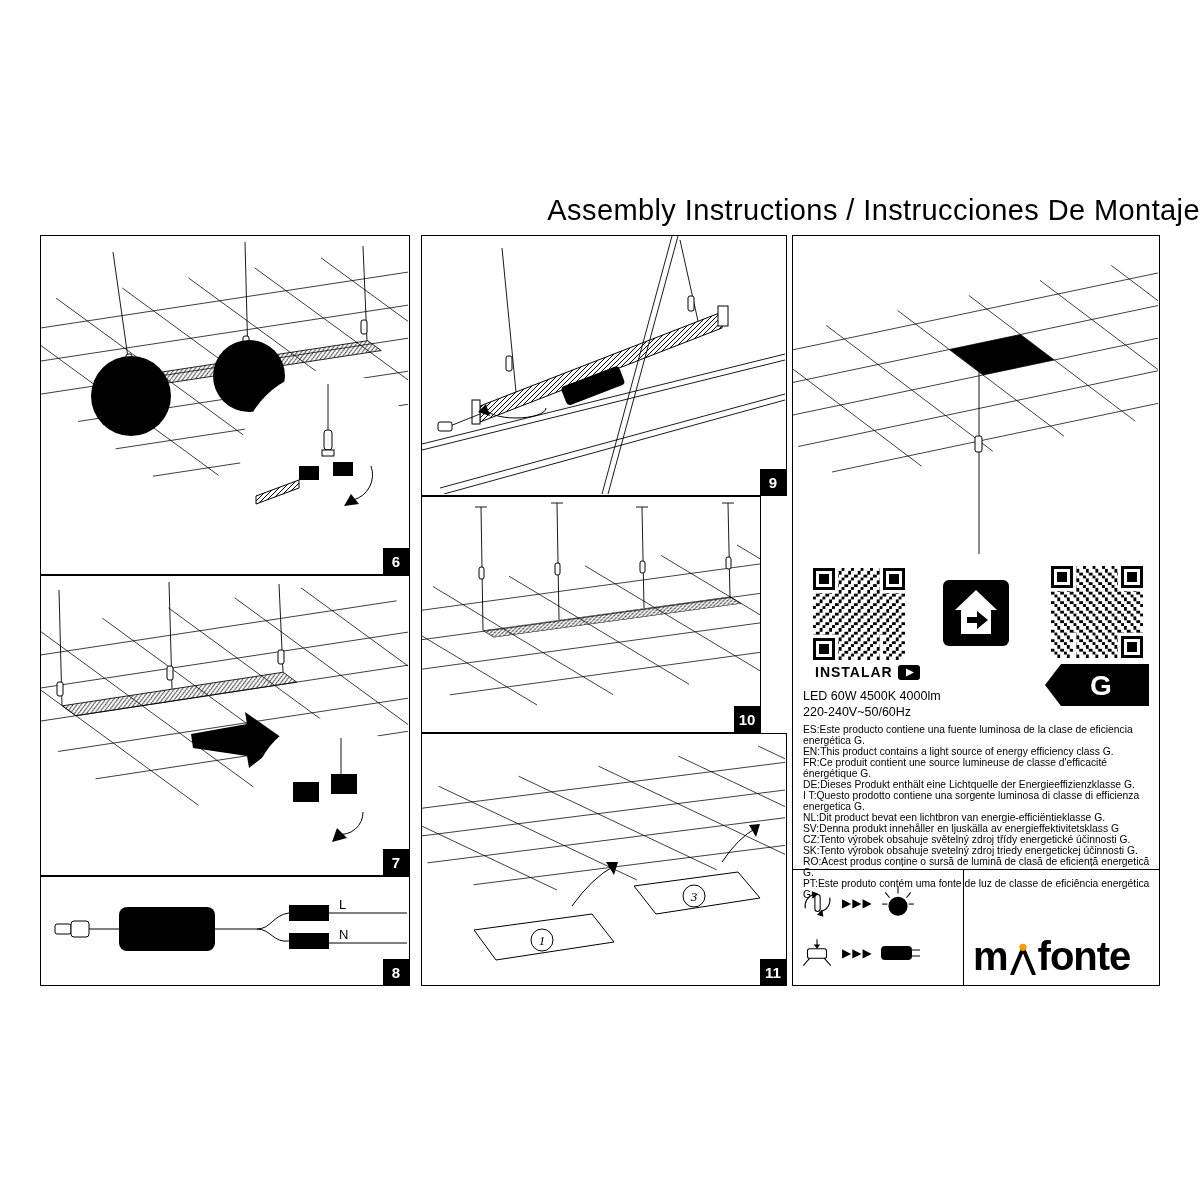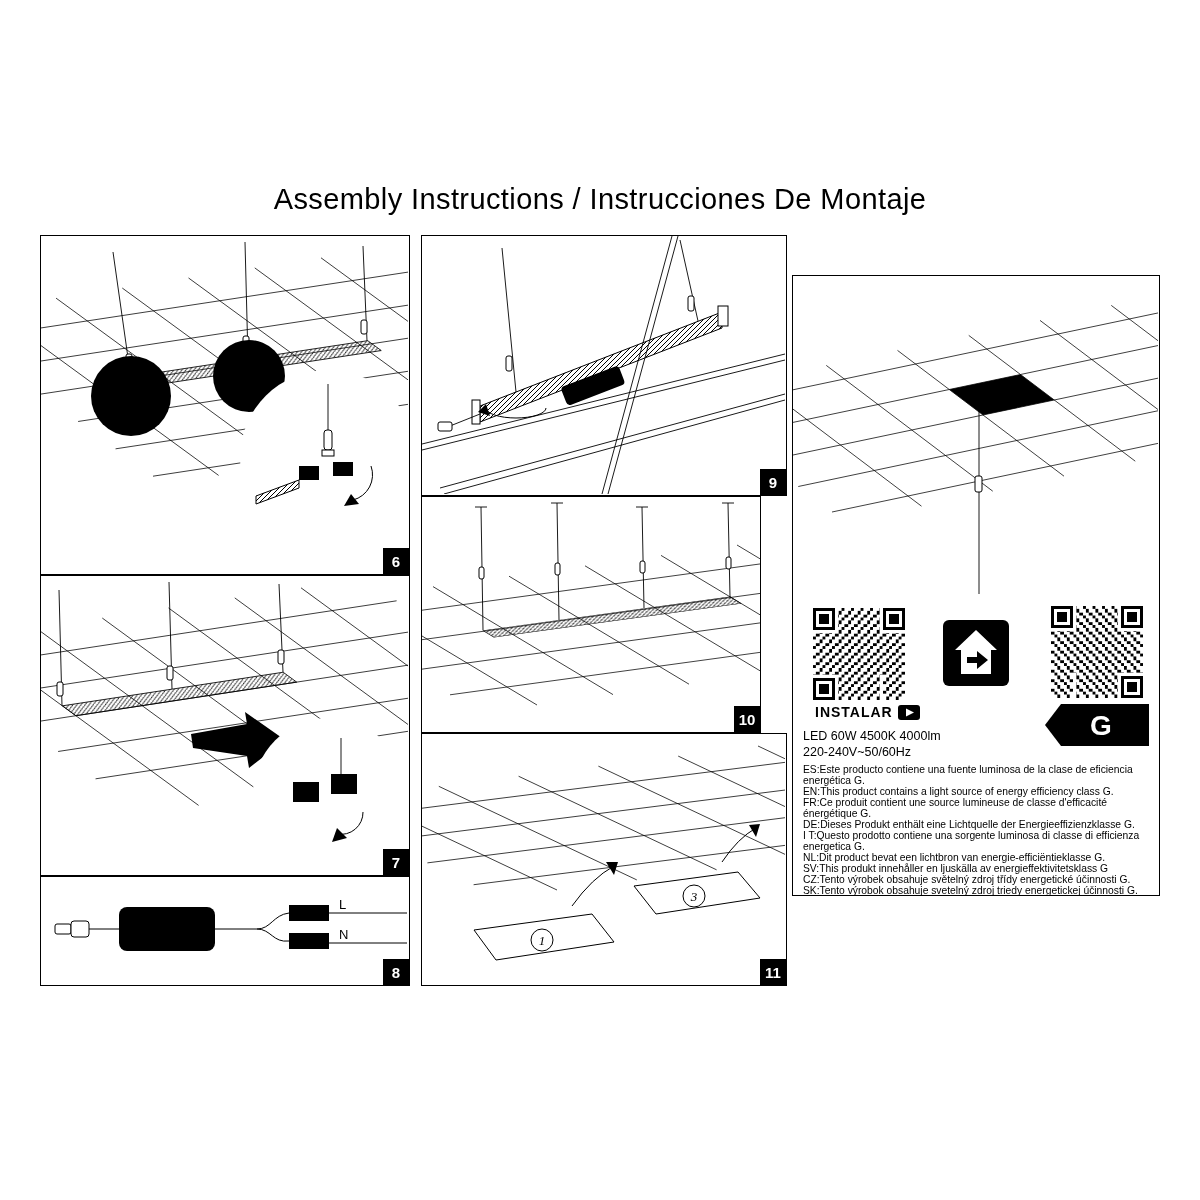--- a/index.html
+++ b/index.html
@@ -3,38 +3,38 @@
 <meta charset="utf-8">
 <style>
   * { box-sizing: border-box; }
   html,body { margin:0; padding:0; }
   body {
     width:1200px; height:1200px; position:relative;
     background:#fff; color:#000;
     font-family:"Liberation Sans", sans-serif;
   }
   #title {
-    position:absolute; top:183px; left:0; width:100%;
-    text-align:center; font-size:29px; letter-spacing:.4px;
+    position:absolute; top:194px; left:0; width:100%;
+    text-align:right; font-size:29px; letter-spacing:.4px;
   }
   .panel { position:absolute; border:1.6px solid #000; background:#fff; overflow:hidden; }
   .panel > svg { position:absolute; left:0; top:0; }
   .badge {
     position:absolute; right:0; bottom:0; width:26px; height:26px;
     background:#000; color:#fff; font-size:15px; font-weight:bold;
     display:flex; align-items:center; justify-content:center; z-index:5;
   }
   
   #p6  { left:40px;  top:235px; width:370px; height:340px; }
   #p7  { left:40px;  top:575px; width:370px; height:301px; }
   #p8  { left:40px;  top:876px; width:370px; height:110px; }
   #p9  { left:421px; top:235px; width:366px; height:261px; }
   #p10 { left:421px; top:496px; width:340px; height:237px; }
   #p11 { left:421px; top:733px; width:366px; height:253px; }
-  #pr  { left:792px; top:235px; width:368px; height:621px;margin-top:40px; }
+  #pr  { left:792px; top:235px; width:368px; height:751px; }
 
   .ln line, .ln path { stroke:#000; stroke-width:1; fill:none; }
   .thin line { stroke-width:.9; }
   .ah { fill:#000; stroke:none; }
   .wh { fill:#fff; stroke:#000; }
 
   
   #pr .qr { position:absolute; }
   #qr1 { left:20px;  top:332px; }
   #insticon { position:absolute; left:150px; top:344px; }
@@ -364,21 +364,21 @@
     <div>220-240V~50/60Hz</div>
   </div>
 
   <div id="langs">
     <div>ES:Este producto contiene una fuente luminosa de la clase de eficiencia energética G.</div>
     <div>EN:This product contains a light source of energy efficiency class G.</div>
     <div>FR:Ce produit contient une source lumineuse de classe d'efficacité énergétique G.</div>
     <div>DE:Dieses Produkt enthält eine Lichtquelle der Energieeffizienzklasse G.</div>
     <div>I T:Questo prodotto contiene una sorgente luminosa di classe di efficienza energetica G.</div>
     <div>NL:Dit product bevat een lichtbron van energie-efficiëntieklasse G.</div>
-    <div>SV:This produkt innehåller en ljuskälla av energieffektivitetsklass G</div>
+    <div>SV:Denna produkt innehåller en ljuskälla av energieffektivitetsklass G</div>
     <div>CZ:Tento výrobek obsahuje světelný zdroj třídy energetické účinnosti G.</div>
     <div>SK:Tento výrobok obsahuje svetelný zdroj triedy energetickej účinnosti G.</div>
     <div>RO:Acest produs conține o sursă de lumină de clasă de eficiență energetică G.</div>
     <div>PT:Este produto contém uma fonte de luz de classe de eficiência energética G.</div>
   </div>
 
   <div id="botline"></div>
   <div id="vline"></div>
 
   <div id="iconarea">

